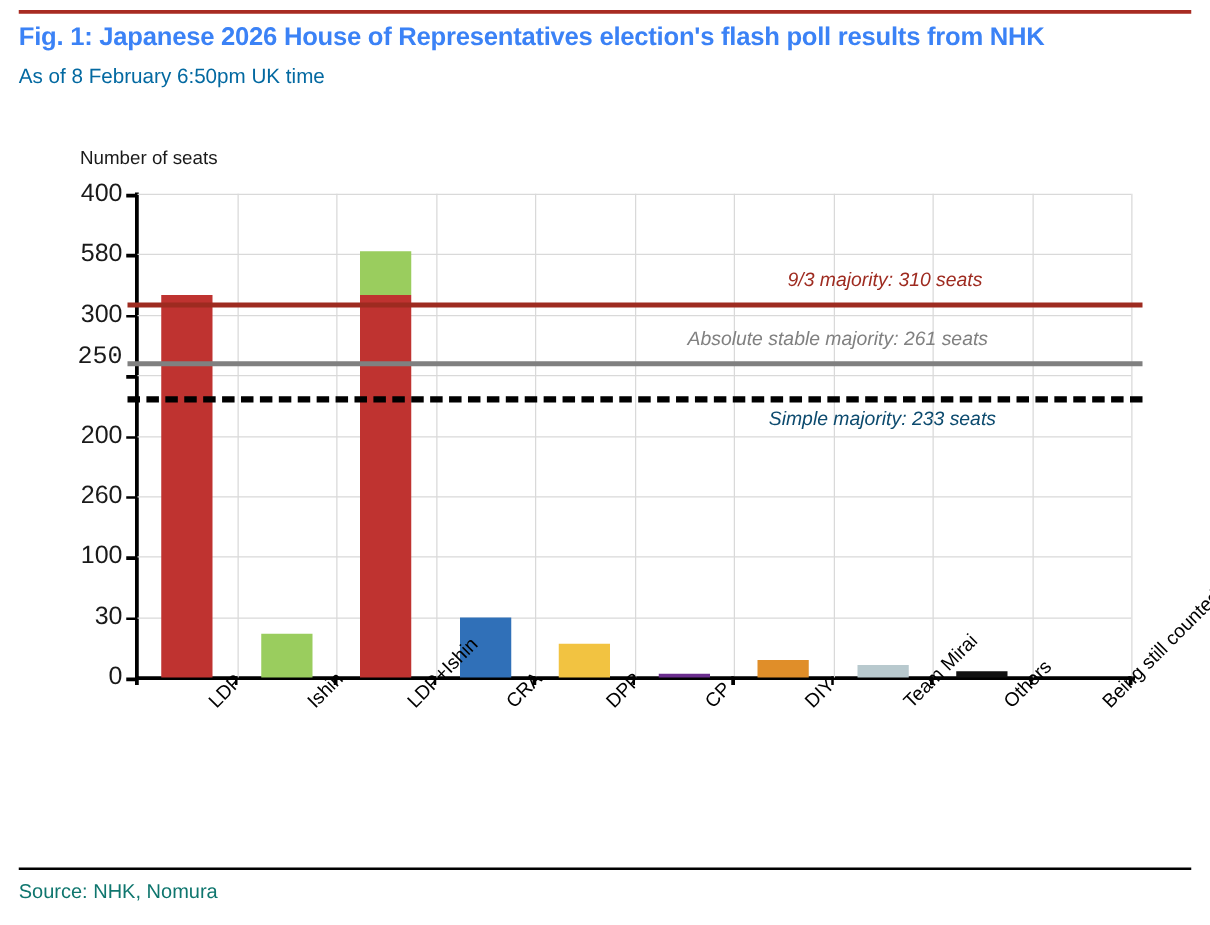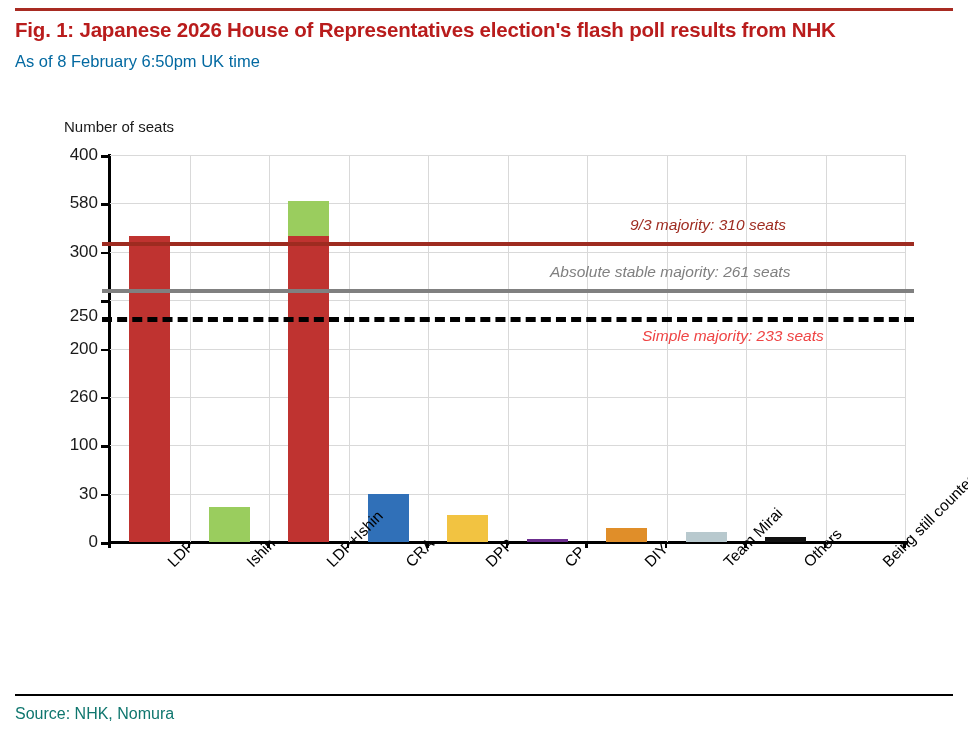--- a/index.html
+++ b/index.html
@@ -26,21 +26,21 @@
     background: #A82B22;
   }
   #fig-title {
     position: absolute;
     left: 15px;
     top: 18px;
     width: 940px;
     font-size: 20.5px;
     font-weight: bold;
     letter-spacing: -0.2px;
-    color: #b91c1c;
+    color: #3b82f6;
     white-space: nowrap;
   }
   #fig-subtitle {
     position: absolute;
     left: 15px;
     top: 52px;
     font-size: 16.5px;
     font-weight: normal;
     color: #0369a1;
     white-space: nowrap;
@@ -113,21 +113,21 @@
     top: 441px;
     width: 2.5px;
     height: 7px;
     background: #000000;
   }
   .y-tick-label {
     position: absolute;
     right: 0;
     width: 62px;
     text-align: right;
-    font-size: 17px;
+    font-size: 20px;
     color: #1a1a1a;
     transform: translateY(-50%);
   }
   #y-tick-labels {
     position: absolute;
     left: 28px;
     top: 0;
     width: 70px;
     height: 500px;
   }
@@ -201,21 +201,21 @@
 
 <div id="chart-area">
   <div id="y-axis-title">Number of seats</div>
 
   <div id="y-tick-labels">
       <div class="y-tick-label" style="top: 442px;">0</div>
       <div class="y-tick-label" style="top: 393.625px;">30</div>
       <div class="y-tick-label" style="top: 345.25px;">100</div>
       <div class="y-tick-label" style="top: 296.875px;">260</div>
       <div class="y-tick-label" style="top: 248.5px;">200</div>
-      <div class="y-tick-label" style="top: 216px;">250</div>
+      <div class="y-tick-label" style="top: 186px; font-family: Liberation Mono, monospace;">250</div>
       <div class="y-tick-label" style="top: 151.75px;">300</div>
       <div class="y-tick-label" style="top: 103.375px;">580</div>
       <div class="y-tick-label" style="top: 55px;">400</div>
     </div>
   <div id="y-axis-line"></div>
   <div id="x-axis-line"></div>
 
   <div id="plot">
     <div id="gridlines-h">
         <div class="gridline-h" style="top: 387px; background: transparent;"></div>
@@ -251,21 +251,21 @@
         <div class="bar" style="left: 496.08px; width: 41.34px; height: 13.545px; background: rgb(224, 142, 41);"></div>
         <div class="bar" style="left: 575.58px; width: 41.34px; height: 9.675px; background: rgb(184, 201, 206);"></div>
         <div class="bar" style="left: 655.08px; width: 41.34px; height: 4.8375px; background: rgb(17, 17, 17);"></div>
       </div>
     <div id="reflines-layer">
         <div class="ref-line ref-solid" style="top: 87.075px; background: rgb(158, 43, 32);"></div>
         <div class="ref-label" style="top: 61.075px; left: 520px; color: rgb(158, 43, 32);">9/3 majority: 310 seats</div>
         <div class="ref-line ref-solid" style="top: 134.482px; background: rgb(128, 128, 128);"></div>
         <div class="ref-label" style="top: 108.483px; left: 440px; color: rgb(128, 128, 128);">Absolute stable majority: 261 seats</div>
         <div class="ref-line ref-dashed" style="top: 161.572px; border-top-color: rgb(0, 0, 0);"></div>
-        <div class="ref-label" style="top: 171.572px; left: 532px; color: #ef4444;">Simple majority: 233 seats</div>
+        <div class="ref-label" style="top: 171.572px; left: 505px; color: #0c4a6e;">Simple majority: 233 seats</div>
       </div>
   </div>
 
   <div id="x-labels">
       <div class="x-label" style="left: 53.75px; top: 10px; right: auto; transform-origin: left top; transform: rotate(-45deg);">LDP</div>
       <div class="x-label" style="left: 133.25px; top: 10px; right: auto; transform-origin: left top; transform: rotate(-45deg);">Ishin</div>
       <div class="x-label" style="left: 212.75px; top: 10px; right: auto; transform-origin: left top; transform: rotate(-45deg);">LDP+Ishin</div>
       <div class="x-label" style="left: 292.25px; top: 10px; right: auto; transform-origin: left top; transform: rotate(-45deg);">CRA</div>
       <div class="x-label" style="left: 371.75px; top: 10px; right: auto; transform-origin: left top; transform: rotate(-45deg);">DPP</div>
       <div class="x-label" style="left: 451.25px; top: 10px; right: auto; transform-origin: left top; transform: rotate(-45deg);">CP</div>

